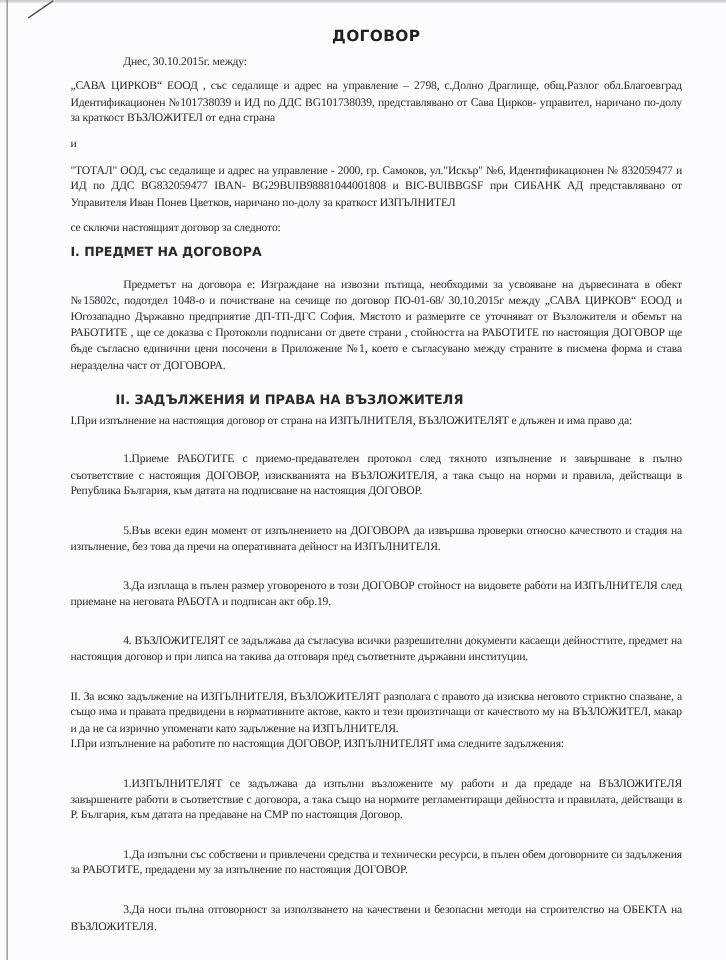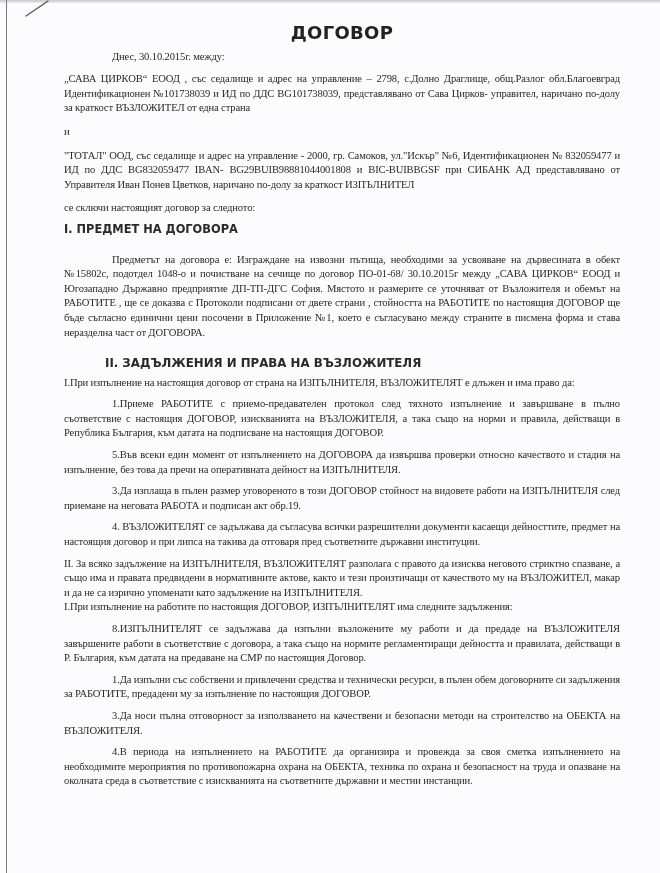--- a/index.html
+++ b/index.html
@@ -20,26 +20,26 @@
     }
     .penstroke {
       position: absolute; left: 22px; top: 0; width: 30px; height: 20px;
     }
     .page {
       position: absolute; left: 64px; top: 26px; width: 556px;
       font-size: 10.6px; line-height: 14.6px;
       letter-spacing: -0.15px;
     }
     .title {
-      text-align: center; font-weight: bold; font-size: 18px;
+      text-align: center; font-weight: bold; font-size: 14px;
       letter-spacing: 0.3px; margin: 0 0 9px 0; color: #222;
     }
     p { margin: 0; text-align: justify; font-family: Liberation Serif, serif; }
     .indent { text-indent: 48px; }
-    .gap-s { margin-top: 7px; }
+    .gap-s { margin-top: 21px; }
     .gap-m { margin-top: 9px; }
     .date-line { padding-left: 48px; margin-bottom: 8px; }
     .h1 { font-weight: bold; font-size: 11.4px; margin-top: 6px; margin-bottom: 16px; letter-spacing: 0; }
     .h2 { font-weight: bold; font-size: 11.8px; padding-left: 41px; margin-top: 16px; margin-bottom: 5px; letter-spacing: 0; }
     .lastline { text-align-last: left; }
   </style>
 </head>
 <body>
 
 <div class="topband"></div>
@@ -66,18 +66,18 @@
 
   <div class="h2">II. ЗАДЪЛЖЕНИЯ И ПРАВА НА ВЪЗЛОЖИТЕЛЯ</div>
   <p class="lastline">I.При изпълнение на настоящия договор от страна на ИЗПЪЛНИТЕЛЯ, ВЪЗЛОЖИТЕЛЯТ е длъжен и има право да:</p>
   <p class="indent gap-s lastline">1.Приеме РАБОТИТЕ с приемо-предавателен протокол след тяхното изпълнение и завършване в пълно съответствие с настоящия ДОГОВОР, изискванията на ВЪЗЛОЖИТЕЛЯ, а така също на норми и правила, действащи в Република България, към датата на подписване на настоящия ДОГОВОР.</p>
   <p class="indent gap-s lastline">5.Във всеки един момент от изпълнението на ДОГОВОРА да извършва проверки относно качеството и стадия на изпълнение, без това да пречи на оперативната дейност на ИЗПЪЛНИТЕЛЯ.</p>
   <p class="indent gap-s lastline">3.Да изплаща в пълен размер уговореното в този ДОГОВОР стойност на видовете работи на ИЗПЪЛНИТЕЛЯ след приемане на неговата РАБОТА и подписан акт обр.19.</p>
   <p class="indent gap-s lastline">4. ВЪЗЛОЖИТЕЛЯТ се задължава да съгласува всички разрешителни документи касаещи дейносттите, предмет на настоящия договор и при липса на такива да отговаря пред съответните държавни институции.</p>
   <p class="gap-s lastline">II. За всяко задължение на ИЗПЪЛНИТЕЛЯ, ВЪЗЛОЖИТЕЛЯТ разполага с правото да изисква неговото стриктно спазване, а също има и правата предвидени в нормативните актове, както и тези произтичащи от качеството му на ВЪЗЛОЖИТЕЛ, макар и да не са изрично упоменати като задължение на ИЗПЪЛНИТЕЛЯ.</p>
 
   <p class="lastline">I.При изпълнение на работите по настоящия ДОГОВОР, ИЗПЪЛНИТЕЛЯТ има следните задължения:</p>
-  <p class="indent gap-s lastline">8.ИЗПЪЛНИТЕЛЯТ се задължава да изпълни възложените му работи и да предаде на ВЪЗЛОЖИТЕЛЯ завършените работи в съответствие с договора, а така също на  нормите регламентиращи дейността и правилата, действащи в Р. България, към датата на предаване на СМР по настоящия Договор.</p>
+  <p class="indent gap-s lastline">1.ИЗПЪЛНИТЕЛЯТ се задължава да изпълни възложените му работи и да предаде на ВЪЗЛОЖИТЕЛЯ завършените работи в съответствие с договора, а така също на  нормите регламентиращи дейността и правилата, действащи в Р. България, към датата на предаване на СМР по настоящия Договор.</p>
   <p class="indent gap-s lastline">1.Да изпълни със собствени и привлечени средства и технически ресурси, в пълен обем договорните си задължения за РАБОТИТЕ, предадени му за изпълнение по настоящия ДОГОВОР.</p>
   <p class="indent gap-s lastline">3.Да носи пълна отговорност за използването на качествени и безопасни методи на строителство на ОБЕКТА на ВЪЗЛОЖИТЕЛЯ.</p>
   <p class="indent gap-s lastline">4.В периода на изпълнението на РАБОТИТЕ да организира и провежда за своя сметка изпълнението на необходимите мероприятия по противопожарна охрана на ОБЕКТА, техника по охрана и безопасност на труда и опазване на околната среда в съответствие с изискванията на съответните държавни и местни инстанции.</p>
 
 </div>
 
 </body></html>

